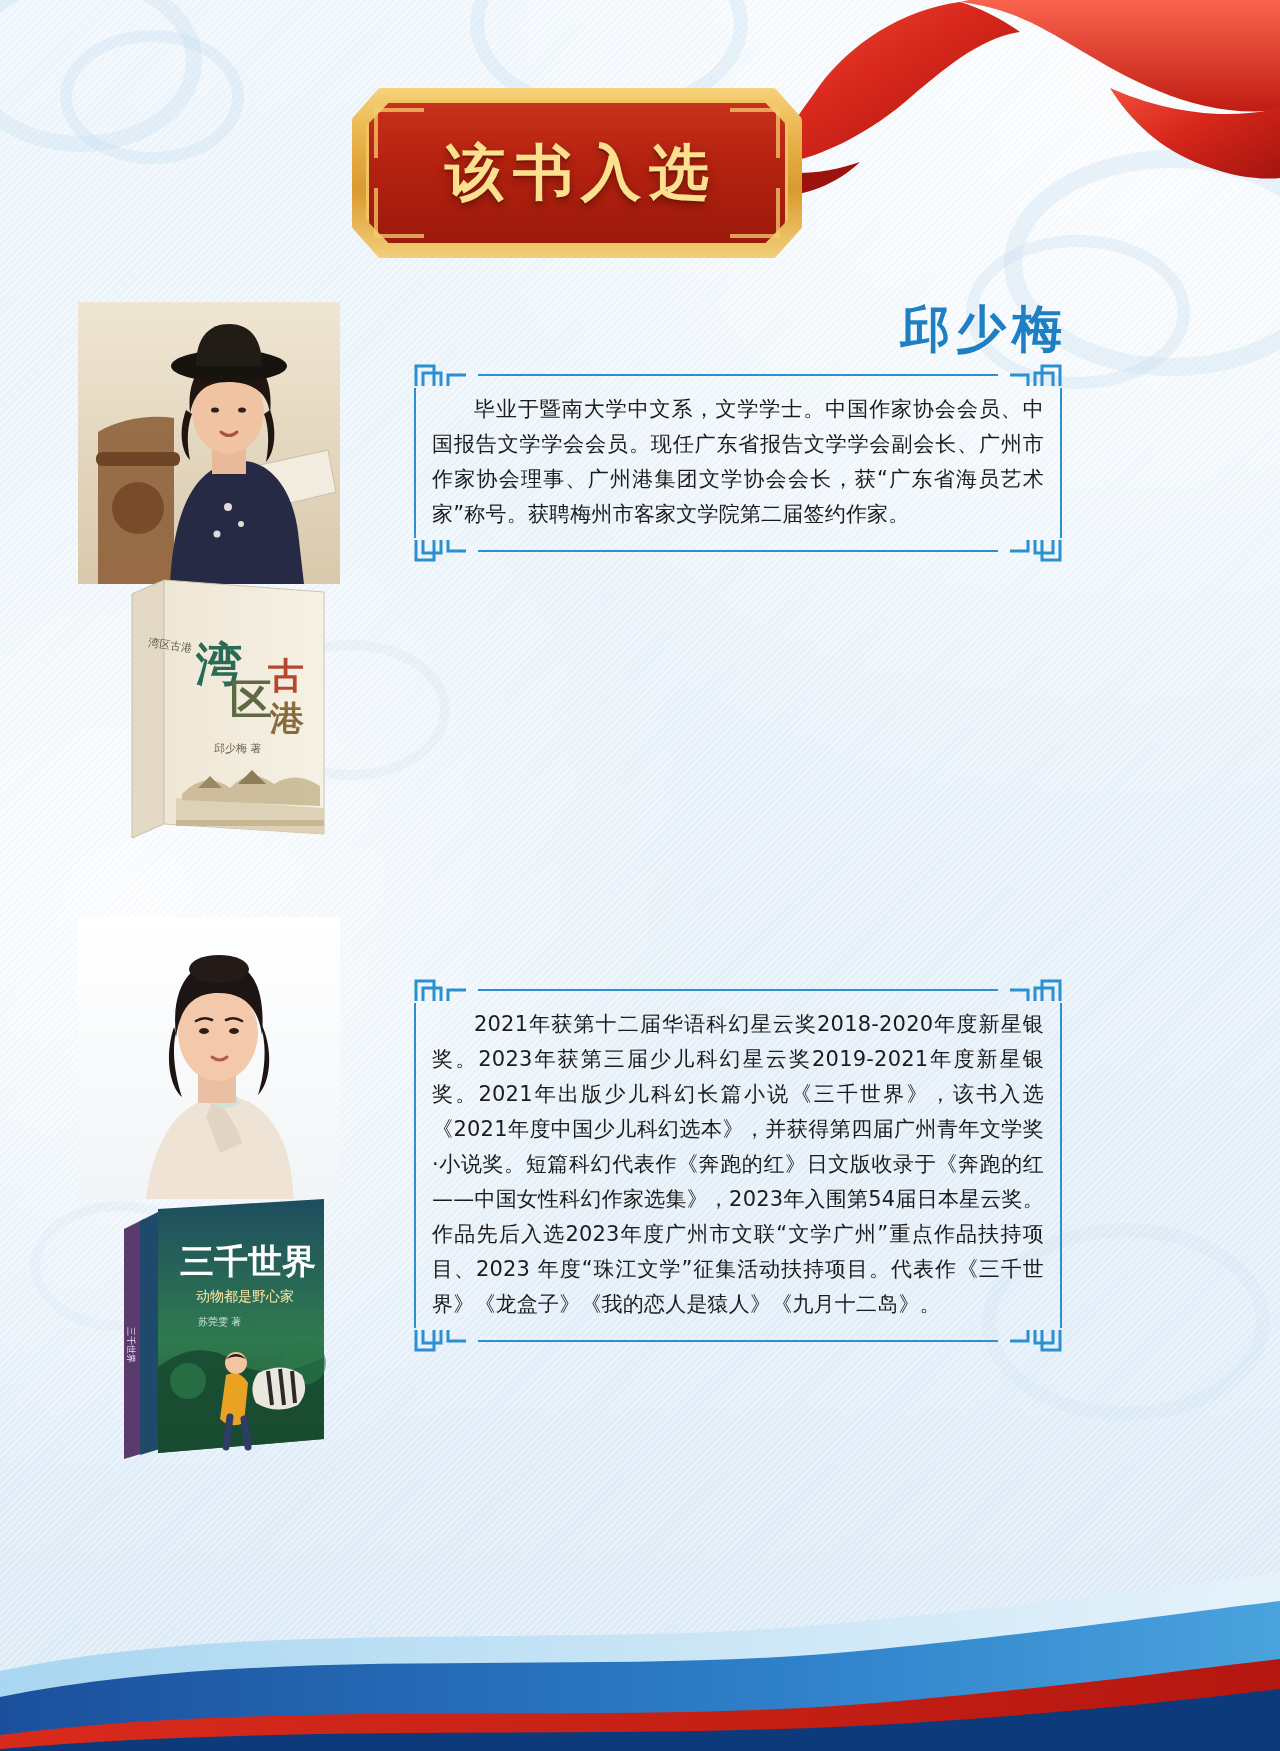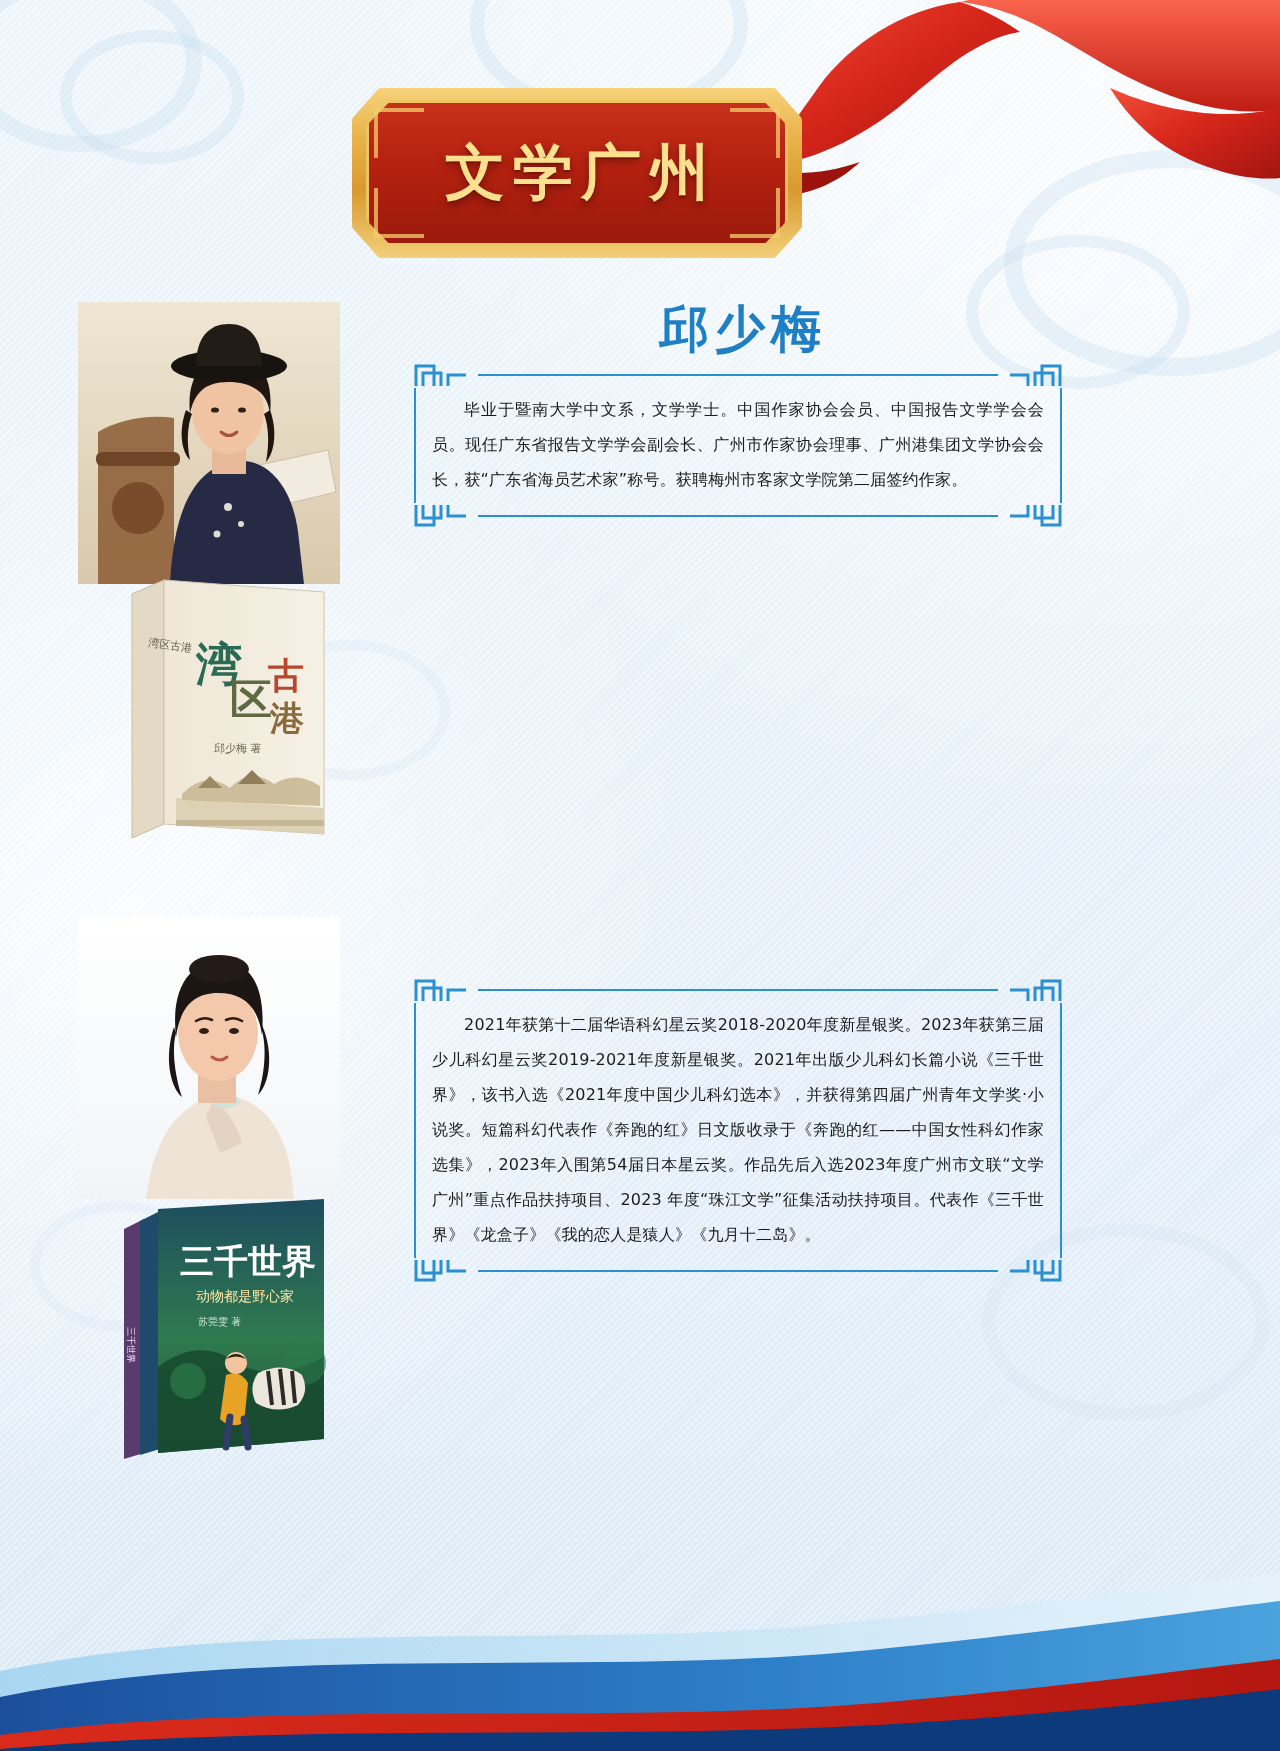--- a/index.html
+++ b/index.html
@@ -127,21 +127,21 @@
     top: 272px;
     width: 220px;
     height: 282px;
   }
 
   .name {
     position: absolute;
     left: 418px;
     top: 6px;
     width: 650px;
-    text-align: center;
+    text-align: right;
     font-family: "DejaVu Serif", "Liberation Serif", serif;
     font-weight: bold;
     font-size: 50px;
     letter-spacing: 6px;
     color: #1f7fc4;
     text-shadow: 0 1px 2px rgba(255,255,255,0.9);
   }
 
   .bio-frame {
     position: absolute;
@@ -172,21 +172,21 @@
   .cm-left  { left: 0; top: 0; }
   .cm-right { right: 0; top: 0; }
   .bio-body {
     position: relative;
     border-left: 2px solid #2b8fd0;
     border-right: 2px solid #2b8fd0;
     padding: 4px 16px 4px 16px;
   }
   .bio-p {
     font-family: "DejaVu Sans", "Liberation Sans", sans-serif;
-    font-size: 16px;
+    font-size: 21px;
     line-height: 35px;
     color: #1b1b1b;
     text-indent: 2em;
     margin: 0 0 2px 0;
     text-align: justify;
     letter-spacing: .2px;
   }
 
   
   .bottom-wave { position: absolute; left: 0; bottom: 0; width: 1280px; height: 230px; }
@@ -220,21 +220,21 @@
     </defs>
     <path d="M620,0 L620,120 C540,130 470,90 420,60 C380,36 350,18 300,12 C350,0 420,-4 470,4 C520,12 570,8 620,0 Z" fill="url(#rg2)"></path>
     <path d="M300,12 C240,20 190,55 160,95 C135,130 115,160 95,175 C140,178 200,150 245,112 C285,78 320,48 360,42 C340,28 320,18 300,12 Z" fill="url(#rg1)"></path>
     <path d="M620,118 C560,132 500,120 450,98 C470,130 500,160 545,176 C575,187 600,190 620,188 Z" fill="url(#rg1)"></path>
     <path d="M95,175 C120,186 160,186 200,172 C175,196 140,208 110,206 C96,196 92,186 95,175 Z" fill="#9c120d"></path>
   </svg>
 
   <div class="title-plaque">
     <div class="plaque-outer"></div>
     <div class="plaque-inner">
-      <span class="plaque-title">文学广州</span>
+      <span class="plaque-title">该书入选</span>
     </div>
     <div class="plaque-corner pc-tl"></div>
     <div class="plaque-corner pc-tr"></div>
     <div class="plaque-corner pc-bl"></div>
     <div class="plaque-corner pc-br"></div>
   </div>
 
   <div class="author-block" id="author-0">
 
     <svg class="portrait" viewBox="0 0 262 282">

